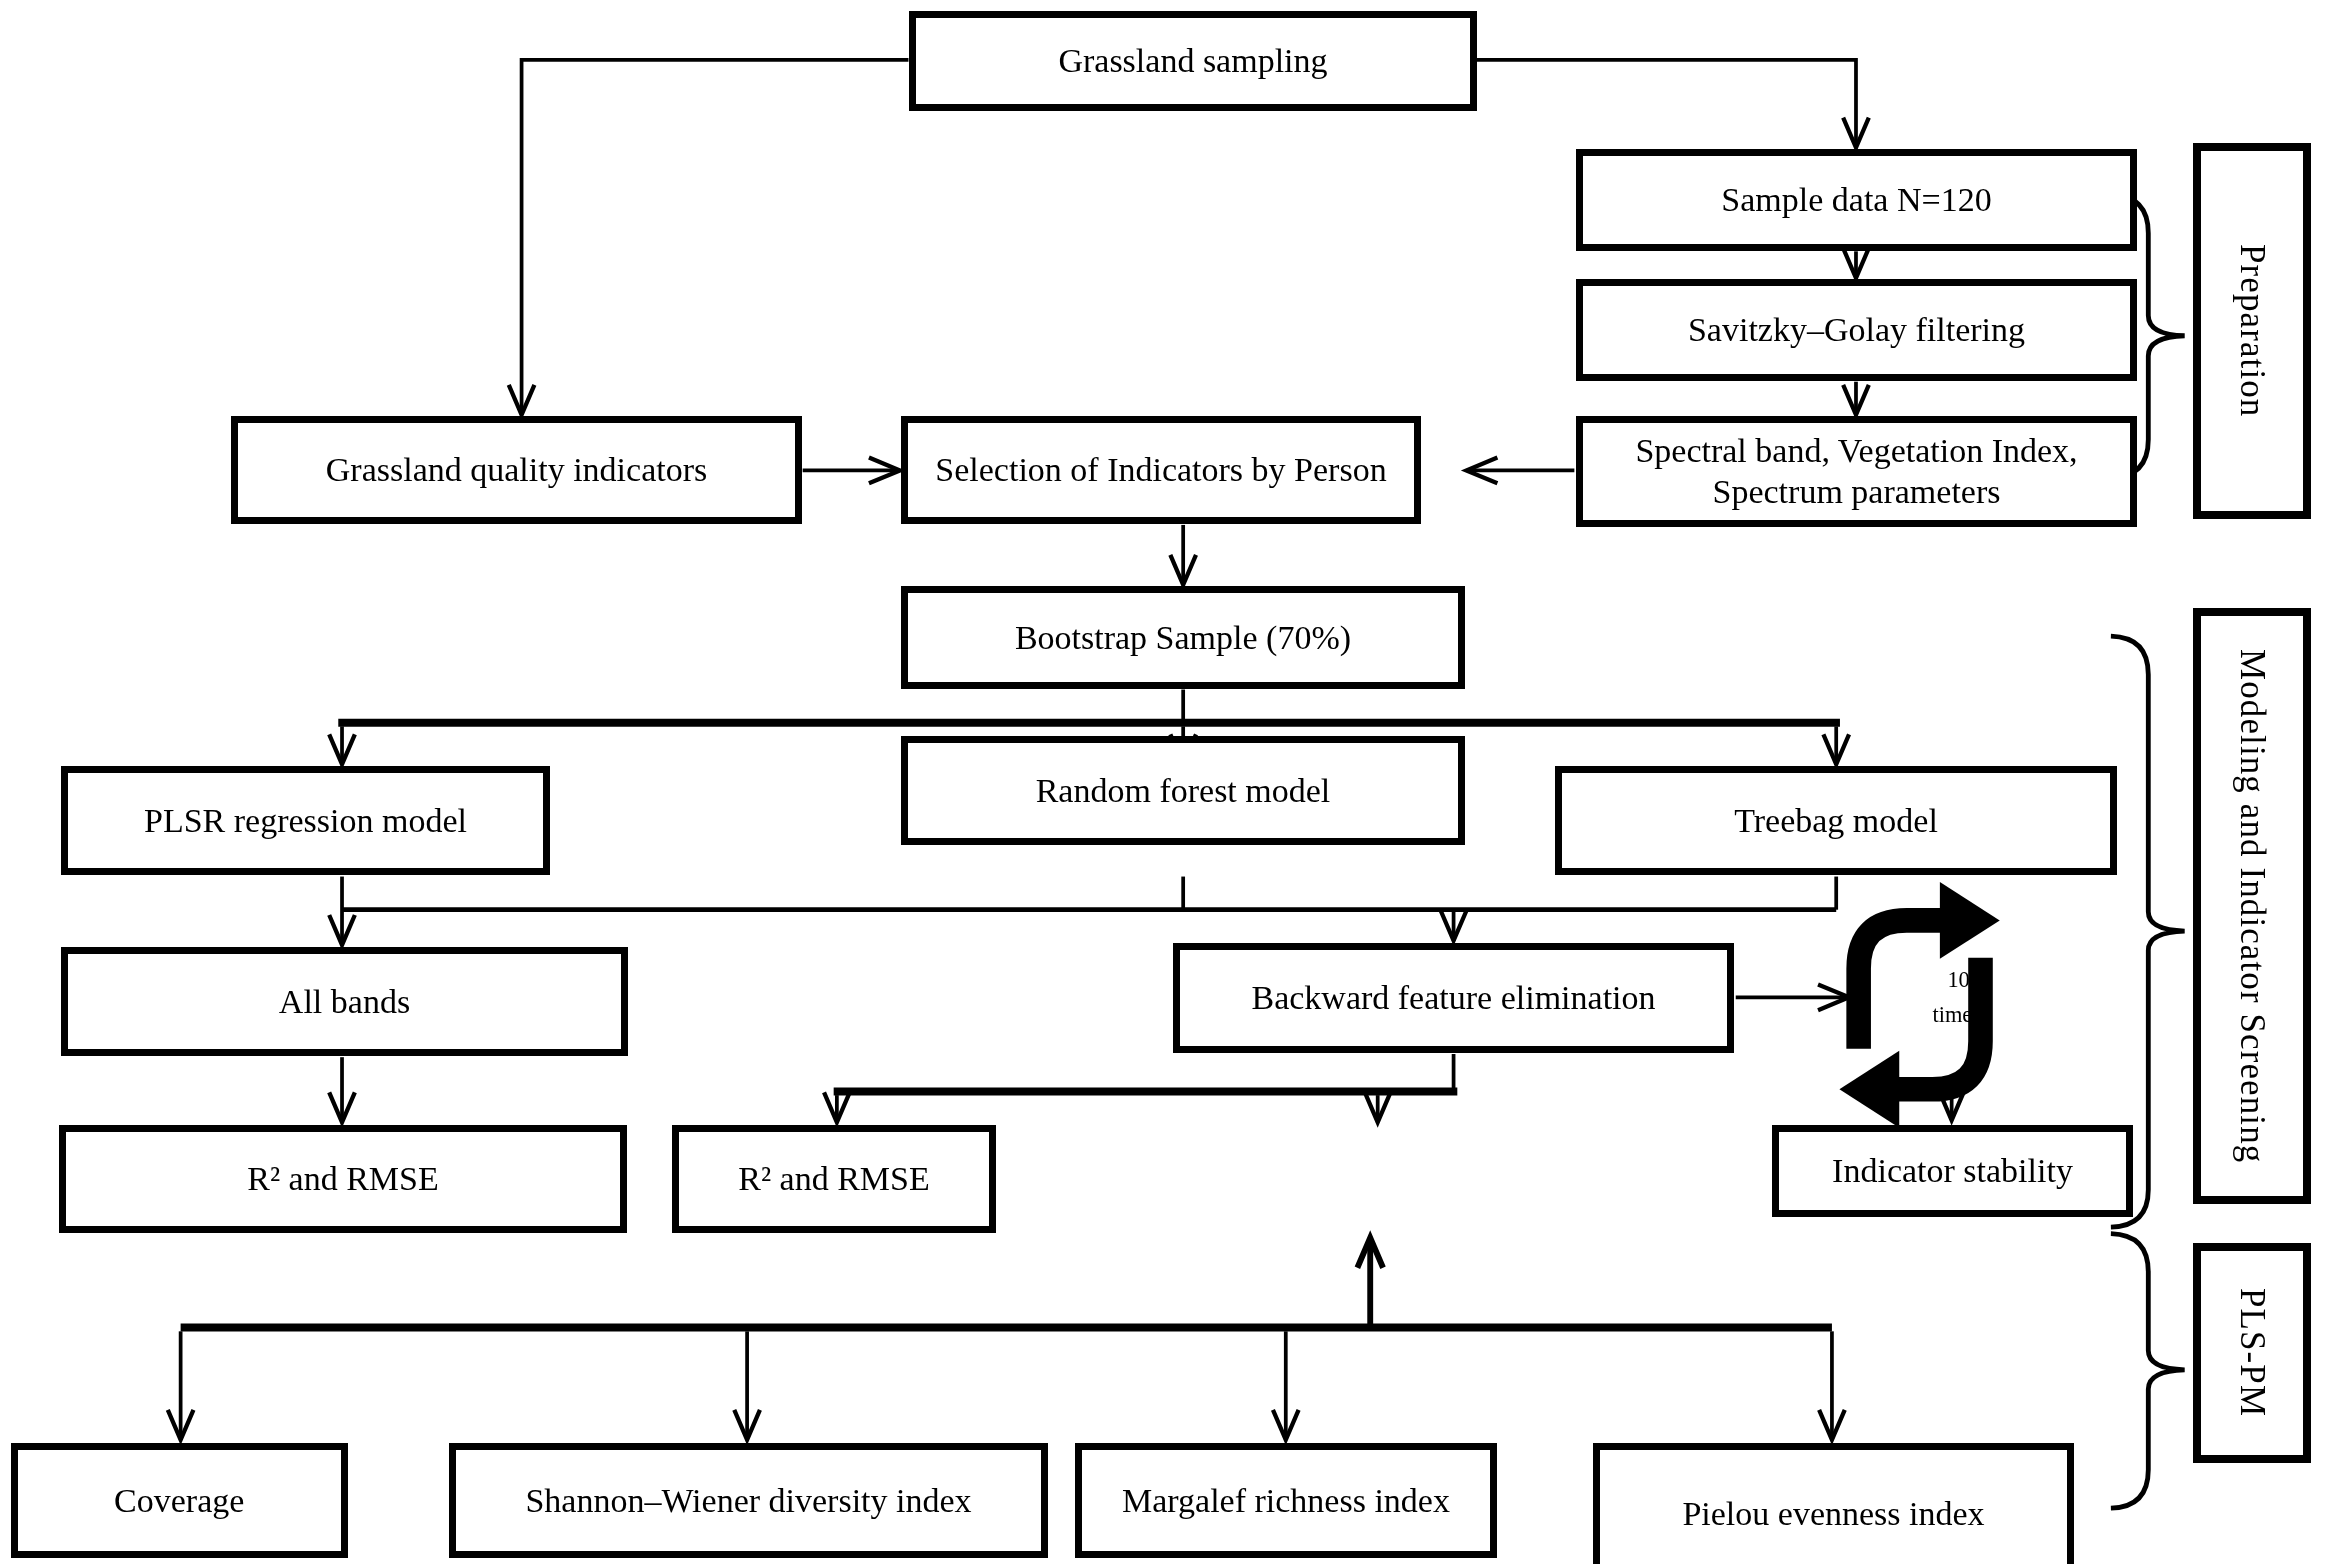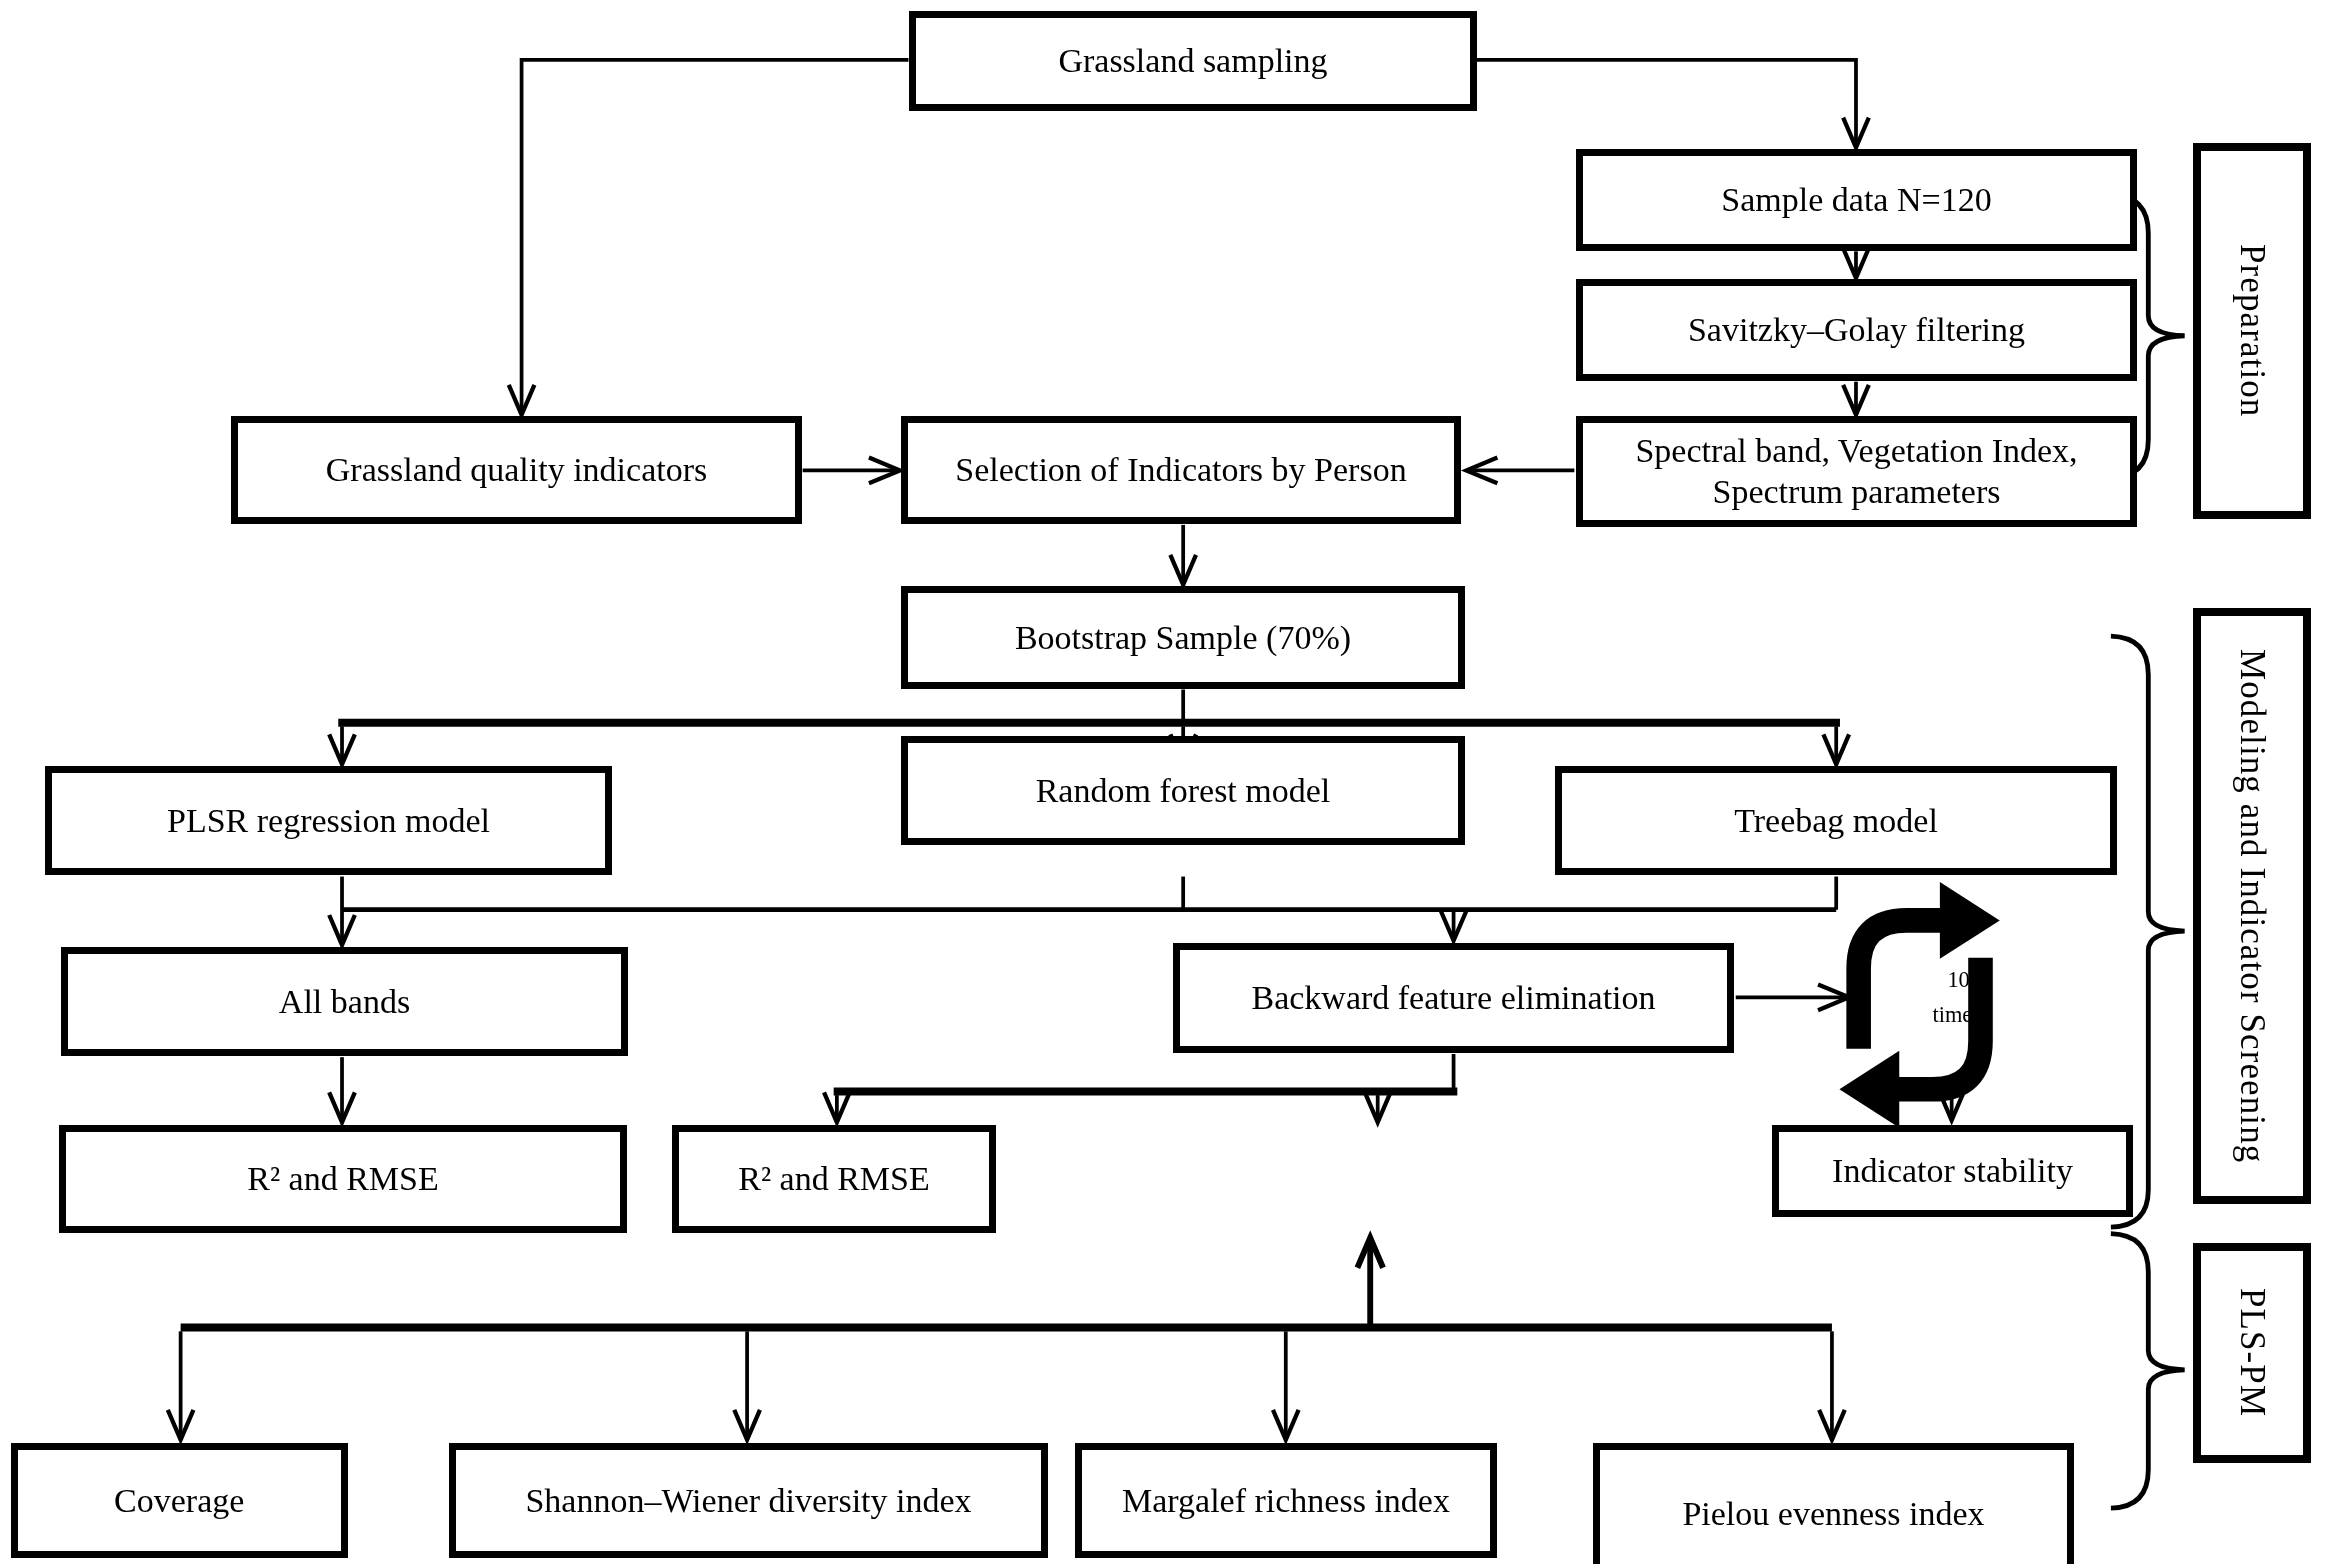--- a/index.html
+++ b/index.html
@@ -120,25 +120,25 @@
   <div class="node" style="left:909px;top:10.7px;width:568px;height:100px">Grassland sampling</div>
 
   <div class="node" style="left:1576px;top:149px;width:561px;height:102px">Sample data N=120</div>
 
   <div class="node" style="left:1576px;top:279px;width:561px;height:102px">Savitzky–Golay filtering</div>
 
   <div class="node" style="left:1576px;top:416px;width:561px;height:111px;line-height:1.18">Spectral band, Vegetation Index, Spectrum parameters</div>
 
   <div class="node" style="left:231px;top:416px;width:571px;height:108px">Grassland quality indicators</div>
 
-  <div class="node" style="left:901px;top:416px;width:560px;height:108px">Selection of Indicators by Person</div>
+  <div class="node" style="left:901px;top:416px;width:520px;height:108px">Selection of Indicators by Person</div>
 
   <div class="node" style="left:901px;top:586px;width:564px;height:103px">Bootstrap Sample (70%)</div>
 
-  <div class="node" style="left:45px;top:766px;width:567px;height:109px">PLSR regression model</div>
+  <div class="node" style="left:61px;top:766px;width:489px;height:109px">PLSR regression model</div>
 
   <div class="node" style="left:901px;top:736px;width:564px;height:109px">Random forest model</div>
 
   <div class="node" style="left:1555px;top:766px;width:562px;height:109px">Treebag model</div>
 
   <div class="node" style="left:61px;top:947px;width:567px;height:109px">All bands</div>
 
   <div class="node" style="left:1173px;top:943px;width:561px;height:110px">Backward feature elimination</div>
 
   <div class="node" style="left:59px;top:1125px;width:568px;height:108px">R² and RMSE</div>

